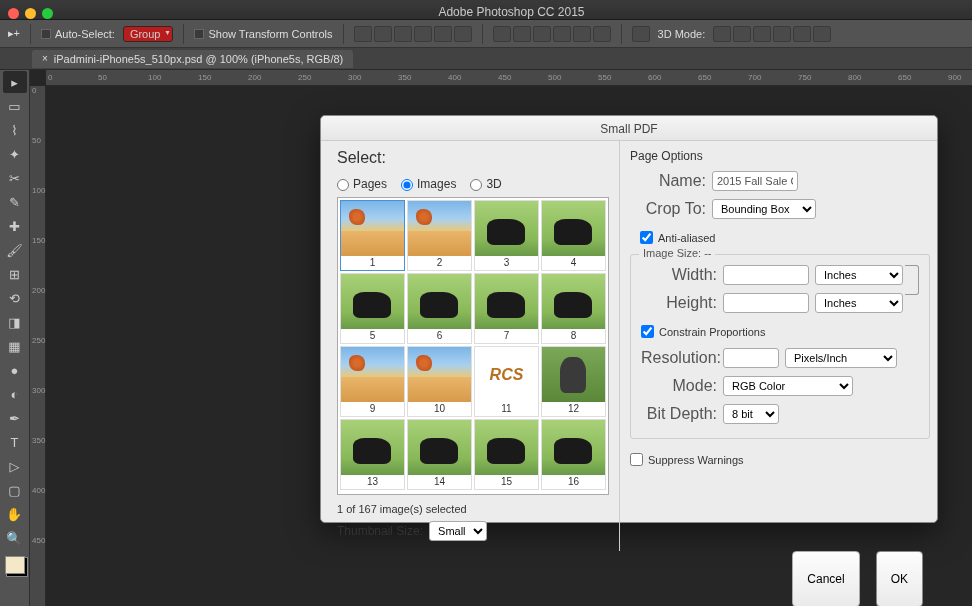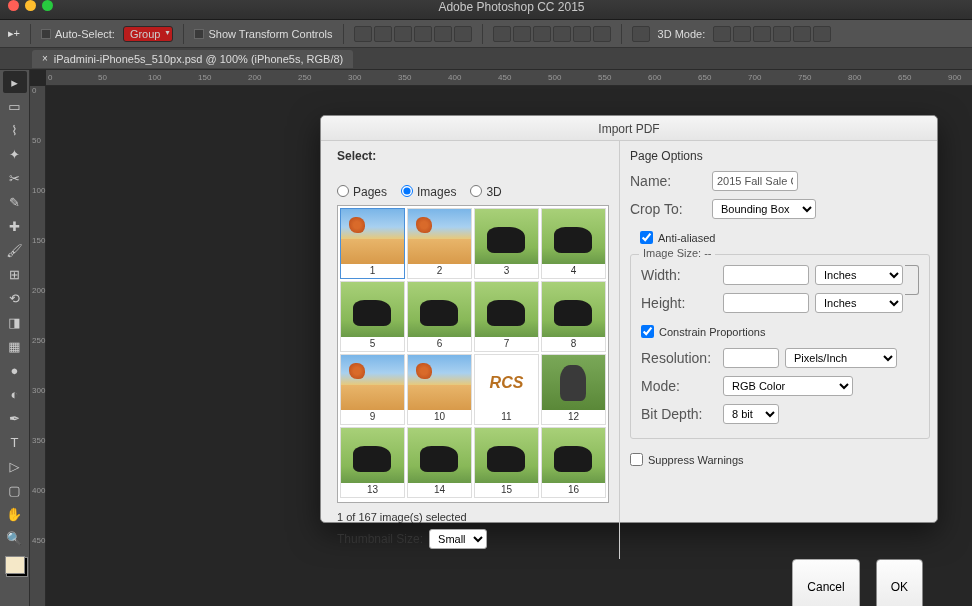--- a/index.html
+++ b/index.html
@@ -1,19 +1,19 @@
 <!DOCTYPE html>
 <html><head>
 <meta charset="utf-8">
 <style>
 * { margin: 0; padding: 0; box-sizing: border-box; font-family: -apple-system, "Helvetica Neue", Arial, sans-serif; }
 body { background: #000; width: 972px; height: 606px; overflow: hidden; position: relative; color: #ccc; }
 
 
-.titlebar { height: 20px; background: linear-gradient(#3a3a3a, #2f2f2f); display: flex; align-items: flex-start; padding: 0 8px; gap: 6px; border-bottom: 1px solid #1a1a1a; }
+.titlebar { height: 20px; background: linear-gradient(#3a3a3a, #2f2f2f); display: flex; align-items: flex-end; padding: 0 8px; gap: 6px; border-bottom: 1px solid #1a1a1a; }
 .traffic { width: 11px; height: 11px; border-radius: 50%; }
 .t-red { background: #ff5f56; } .t-yel { background: #ffbd2e; } .t-grn { background: #27c93f; }
 .titlebar .title { flex: 1; text-align: center; font-size: 12px; color: #c9c9c9; }
 
 
 .optbar { height: 28px; background: #535353; display: flex; align-items: center; padding: 0 8px; gap: 8px; font-size: 11px; border-bottom: 1px solid #333; }
 .optbar .sep { width: 1px; height: 20px; background: #3a3a3a; margin: 0 2px; }
 .optbar .slot { color: #ddd; display: flex; align-items: center; gap: 4px; }
 .optbar .dd { background: #b91c1c; border: 1px solid #2a2a2a; padding: 1px 12px 1px 6px; border-radius: 3px; position: relative; }
 .optbar .dd:after { content: "▾"; position: absolute; right: 3px; font-size: 8px; }
@@ -38,23 +38,23 @@
 .ruler-v { position: absolute; top: 16px; left: 0; width: 16px; bottom: 0; background: #484848; font-size: 8px; color: #999; border-right: 1px solid #2a2a2a; }
 .ruler-v span { display: block; height: 50px; padding-left: 2px; }
 
 
 .dialog { position: absolute; left: 320px; top: 115px; width: 618px; height: 408px; background: #ececec; border: 1px solid #888; border-radius: 5px; box-shadow: 0 10px 30px rgba(0,0,0,.5); color: #333; font-size: 12px; display: flex; flex-direction: column; }
 .dlg-title { text-align: center; padding: 6px 0 4px; font-size: 12px; color: #444; border-bottom: 1px solid #ccc; background: linear-gradient(#f5f5f5,#e6e6e6); border-radius: 5px 5px 0 0; }
 .dlg-body { flex: 1; display: flex; }
 .dlg-left { width: 300px; padding: 8px 10px 10px 16px; display: flex; flex-direction: column; }
 .dlg-right { flex: 1; padding: 8px 14px 10px 10px; border-left: 1px solid #ccc; display: flex; flex-direction: column; }
 
-.sel-head { font-size: 12px; margin-bottom: 22px; font-weight: bold; }
+.sel-head { font-size: 16px; margin-bottom: 10px; }
 .radios { display: flex; gap: 14px; margin-bottom: 6px; align-items: center; }
-.radios label { display: flex; align-items: flex-start; gap: 4px; }
+.radios label { display: flex; align-items: flex-end; gap: 4px; }
 .radios input { width: 12px; height: 12px; }
 
 .thumbgrid { flex: 1; background: #fff; border: 1px solid #aaa; overflow-y: scroll; padding: 2px; position: relative; }
 .thumbgrid::-webkit-scrollbar { width: 12px; }
 .thumbgrid::-webkit-scrollbar-track { background: #e8e8e8; }
 .thumbgrid::-webkit-scrollbar-thumb { background: #b8b8b8; border-radius: 6px; }
 .trow { display: flex; gap: 2px; margin-bottom: 2px; }
 .thumb { width: 65px; border: 1px solid #ddd; display: flex; flex-direction: column; align-items: center; cursor: pointer; }
 .thumb.sel { border: 1px solid #4a90d9; background: #d6e8f7; }
 .timg { width: 63px; height: 55px; display: flex; flex-direction: column; }
@@ -67,21 +67,21 @@
 .person { height: 55px; background: linear-gradient(#7aa858, #5a8838); position: relative; }
 .person:after { content: ""; position: absolute; left: 18px; top: 10px; width: 26px; height: 36px; background: #3a3a3a; border-radius: 40% 40% 20% 20%; }
 .tnum { font-size: 10px; padding: 1px 0 2px; background: #fff; width: 100%; text-align: center; }
 
 .sel-info { margin-top: 8px; font-size: 11px; }
 .thumbsize { margin-top: 6px; display: flex; align-items: center; gap: 6px; }
 .thumbsize select, .dlg-right select, .dlg-right input[type=text] { background: #fff; border: 1px solid #aaa; border-radius: 3px; padding: 1px 4px; font-size: 11px; height: 20px; }
 
 .grouphead { font-size: 12px; margin-bottom: 8px; color: #333; }
 .formrow { display: flex; align-items: center; gap: 6px; margin-bottom: 8px; }
-.formrow .lbl { width: 76px; color: #555; font-size: 14px; }
+.formrow .lbl { width: 76px; text-align: right; color: #555; font-size: 16px; }
 .formrow input[type=text] { width: 86px; }
 .formrow select { width: 88px; }
 .formrow .wide { width: 180px; }
 .chkrow { display: flex; align-items: center; gap: 5px; margin: 4px 0 10px 10px; font-size: 11px; }
 .fieldset { border: 1px solid #ccc; border-radius: 3px; padding: 10px 10px 6px; margin-bottom: 10px; position: relative; }
 .fieldset .legend { position: absolute; top: -8px; left: 8px; background: #ececec; padding: 0 4px; font-size: 11px; color: #555; }
 .linkicon { width: 14px; height: 30px; border: 1px solid #999; border-left: none; border-radius: 0 3px 3px 0; margin-left: 2px; }
 
 .dlg-buttons { display: flex; gap: 8px; justify-content: flex-end; padding: 0 14px 12px; }
 .dlg-buttons button { background: linear-gradient(#fdfdfd,#eaeaea); border: 1px solid #aaa; border-radius: 4px; padding: 20px 14px; font-size: 12px; cursor: pointer; margin-left: 8px; }
@@ -203,21 +203,21 @@
         <span>250</span>
         <span>300</span>
         <span>350</span>
         <span>400</span>
         <span>450</span>
       </div>
   </div>
 </div>
 
 <div class="dialog">
-  <div class="dlg-title">Import PDF</div>
+  <div class="dlg-title">Small PDF</div>
   <div class="dlg-body">
     <div class="dlg-left">
       <div class="sel-head">Select:</div>
       <div class="radios">
         <label>
             <input type="radio" name="sel" style="">
             <span>Pages</span>
           </label>
         <label>
             <input type="radio" name="sel" checked="" style="">

